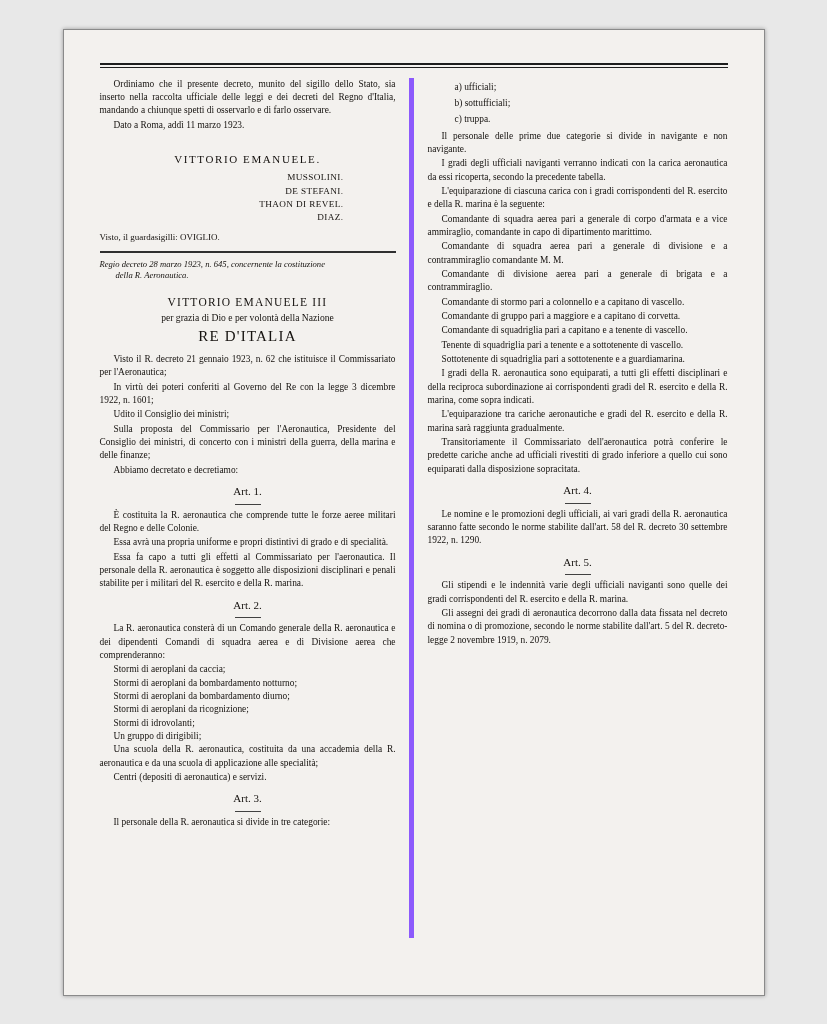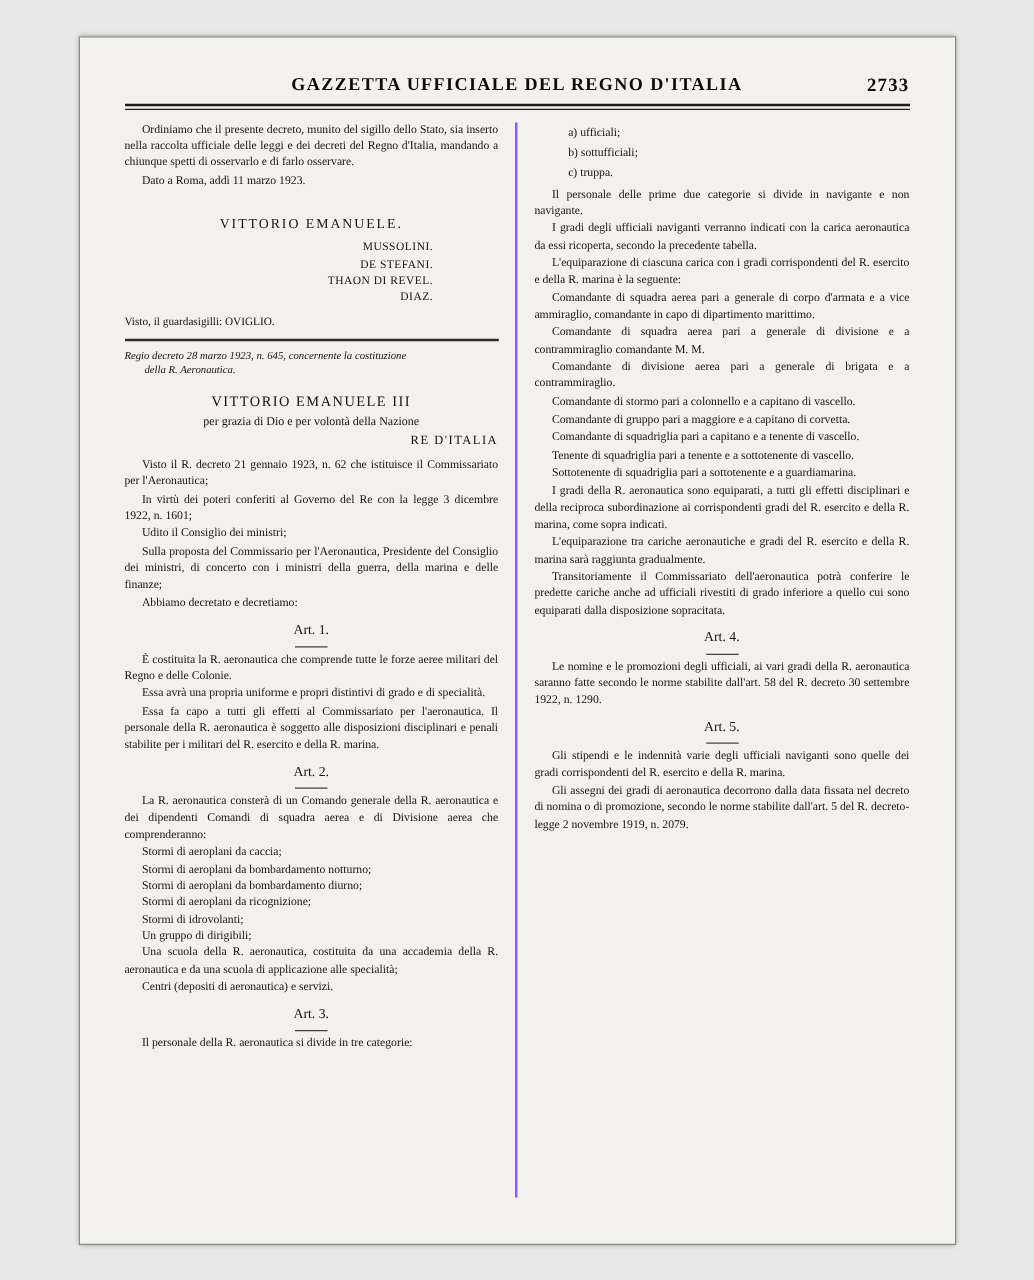--- a/index.html
+++ b/index.html
@@ -69,21 +69,21 @@
     height: 860px;
   }
   .col {
     width: 50%;
     box-sizing: border-box;
     font-size: 9.4px;
     line-height: 1.42;
     color: #1a1714;
     text-align: justify;
   }
-  .col-left { padding-right: 13px; border-right: 2px solid #8b5cf6; }
+  .col-left { padding-right: 13px; border-right: 5px solid #8b5cf6; }
   .col-right { padding-left: 14px; }
   p {
     margin: 0 0 1px 0;
     text-indent: 14px;
     hyphens: auto;
   }
   .sig-block {
     text-align: right;
     margin: 4px 0 0 0;
     padding-right: 52px;
@@ -123,22 +123,22 @@
     text-indent: 0;
     margin-top: 12px;
   }
   .title-sub {
     text-align: center;
     font-size: 9.6px;
     text-indent: 0;
     margin-top: 1px;
   }
   .title-sub2 {
-    text-align: right;
-    font-size: 10px;
+    text-align: center;
+    font-size: 15px;
     letter-spacing: 1.2px;
     text-indent: 0;
     margin-bottom: 6px;
   }
   .art {
     text-align: center;
     text-indent: 0;
     margin: 7px 0 4px 0;
     font-size: 11px;
   }
@@ -155,24 +155,20 @@
     text-indent: 24px;
     margin: 3px;
   }
 </style>
 </head>
 <body>
 
 <div class="page-frame">
   <div class="page-inner">
 
-    <div class="masthead">
-      <div class="masthead-title">GAZZETTA UFFICIALE DEL REGNO D'ITALIA</div>
-      <div class="masthead-page">2733</div>
-    </div>
     <div class="rule-double"></div>
 
     <div class="columns">
 
       <div class="col col-left">
 
         <p>Ordiniamo che il presente decreto, munito del sigillo dello Stato, sia inserto nella raccolta ufficiale delle leggi e dei decreti del Regno d'Italia, mandando a chiunque spetti di osservarlo e di farlo osservare.</p>
         <p>Dato a Roma, addì 11 marzo 1923.</p>
 
         <p class="king">VITTORIO EMANUELE.</p>

